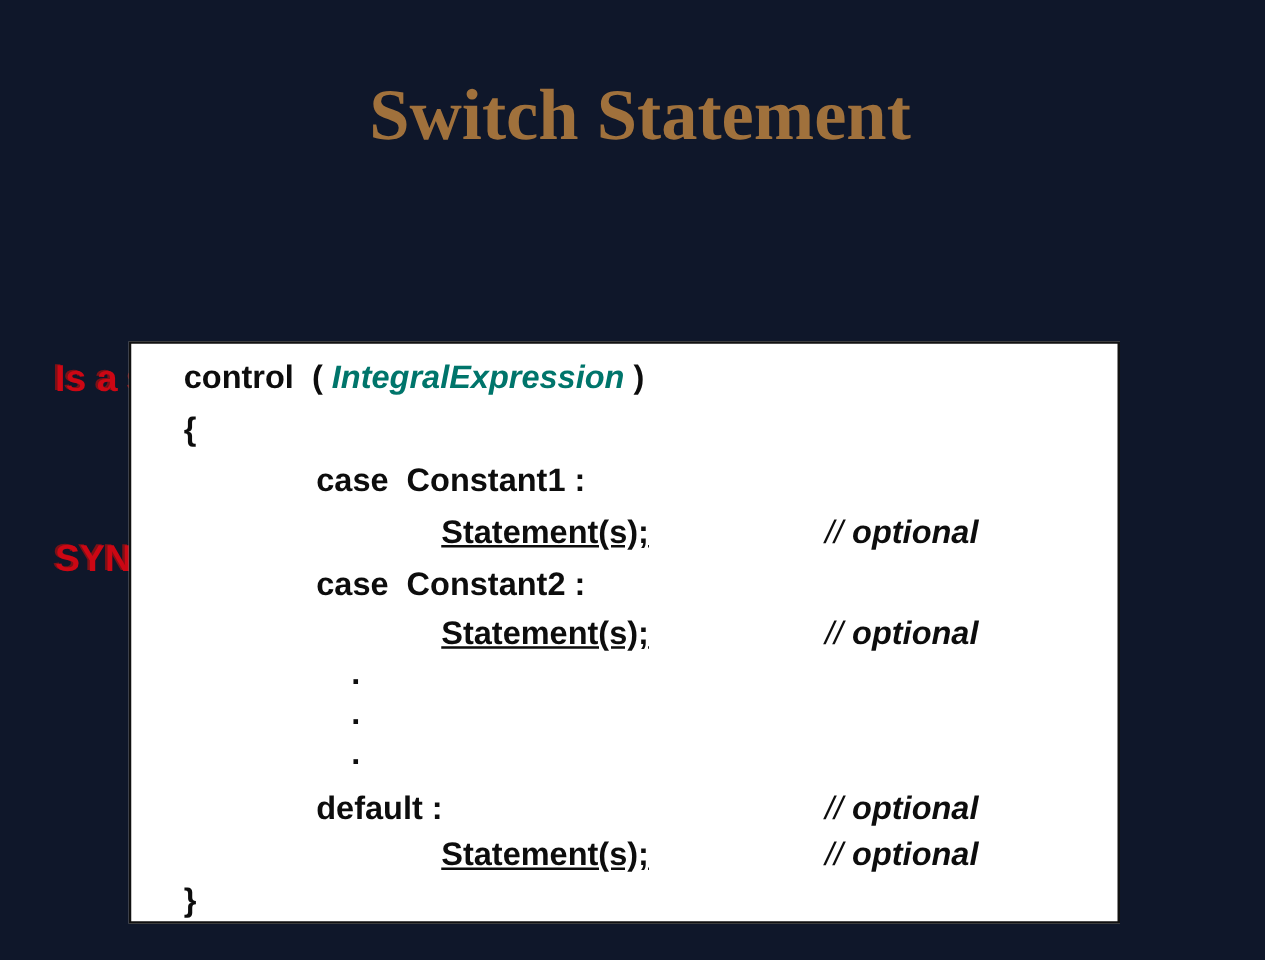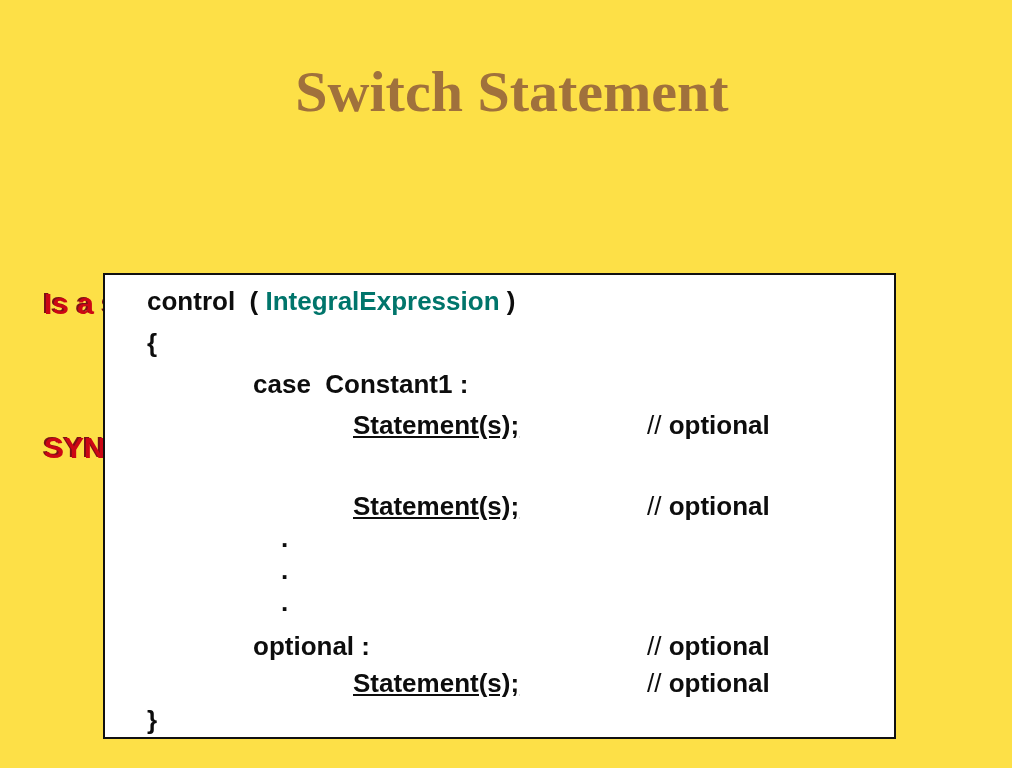--- a/index.html
+++ b/index.html
@@ -1,21 +1,21 @@
 <!DOCTYPE html>
 <html><head>
 <meta charset="utf-8">
 <style>
   * { margin: 0; padding: 0; box-sizing: border-box; }
   html, body { width: 1024px; height: 768px; background: #ffffff; overflow: hidden; }
   .slide {
     position: relative;
     width: 1012px;
     height: 768px;
-    background: #fde047;
+    background: #0f172a;
     font-family: "Liberation Sans", sans-serif;
   }
   .title {
     position: absolute;
     top: 56px;
     left: 0;
     width: 1024px;
     text-align: center;
     font-family: "Liberation Serif", "DejaVu Serif", serif;
     font-weight: bold;
@@ -53,25 +53,27 @@
     font-size: 26px;
     line-height: 34px;
     color: #0d0d0d;
   }
   .ln .t {
     position: absolute;
     white-space: pre;
   }
   .var {
     color: #00756b;
+    font-style: italic;
   }
   .comment {
     position: absolute;
-    left: 542px;
+    left: 555px;
     white-space: pre;
+    font-style: italic;
   }
   .comment .slashes { font-weight: normal; }
   .comment .word { font-weight: bold; }
   .indent0 { left: 42px; }
   .indent1 { left: 148px; text-align: right; }
   .indent2 { left: 248px; text-decoration: underline; }
   .indent-dot { left: 176px; }
 </style>
 </head>
 <body>
@@ -97,40 +99,43 @@
 
     <div class="ln" style="top:92px">
       <span class="t indent1">case  Constant1 :</span>
     </div>
 
     <div class="ln" style="top:133px">
       <span class="t indent2">Statement(s);</span>
       <span class="comment"><span class="slashes">// </span><span class="word">optional</span></span>
     </div>
 
+    <div class="ln" style="top:175px">
+      <span class="t indent1">case  Constant2 :</span>
+    </div>
 
     <div class="ln" style="top:214px">
       <span class="t indent2">Statement(s);</span>
       <span class="comment"><span class="slashes">// </span><span class="word">optional</span></span>
     </div>
 
     <div class="ln" style="top:246px">
       <span class="t indent-dot">.</span>
     </div>
 
     <div class="ln" style="top:278px">
       <span class="t indent-dot">.</span>
     </div>
 
     <div class="ln" style="top:310px">
       <span class="t indent-dot">.</span>
     </div>
 
     <div class="ln" style="top:354px">
-      <span class="t indent1">optional :</span>
+      <span class="t indent1">default :</span>
       <span class="comment"><span class="slashes">// </span><span class="word">optional</span></span>
     </div>
 
     <div class="ln" style="top:391px">
       <span class="t indent2">Statement(s);</span>
       <span class="comment"><span class="slashes">// </span><span class="word">optional</span></span>
     </div>
 
     <div class="ln" style="top:428px">
       <span class="t indent0">}</span>

